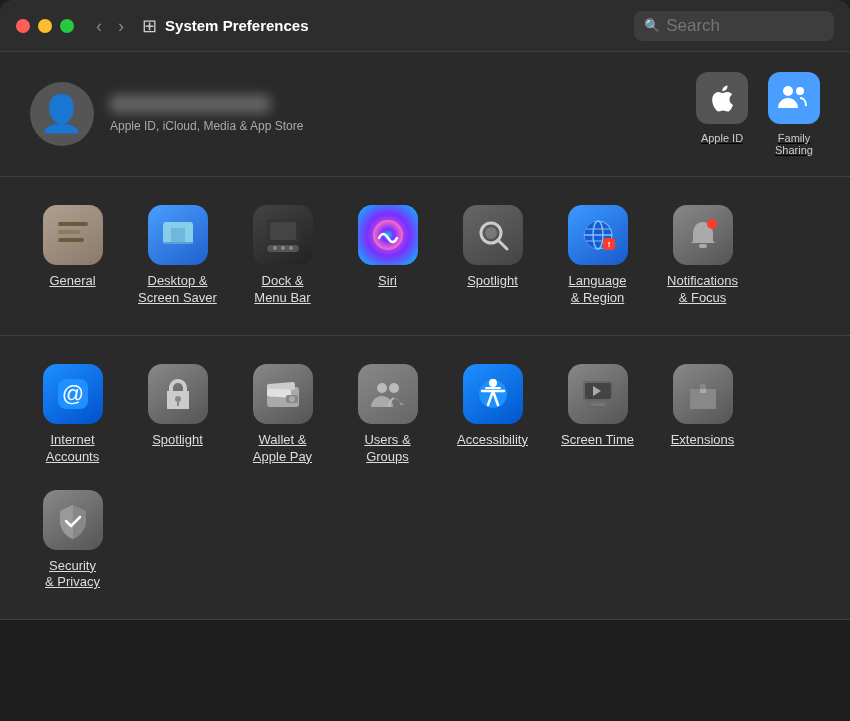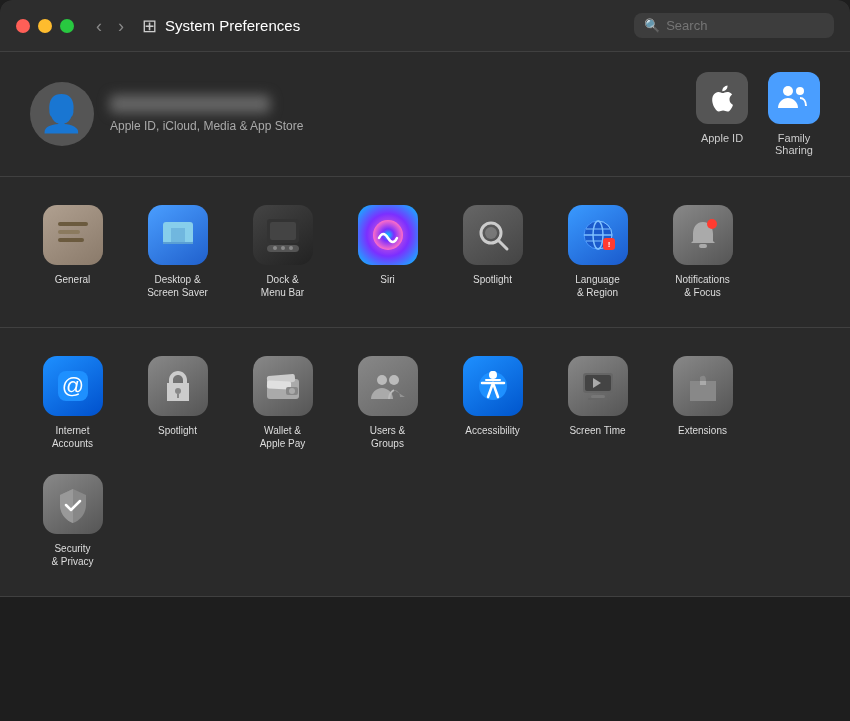--- a/index.html
+++ b/index.html
@@ -54,37 +54,37 @@
       background: none;
       border: none;
       color: #ccc;
       font-size: 18px;
       cursor: pointer;
       margin-right: 8px;
     }
     .app-title {
       color: #ffffff;
       font-size: 15px;
-      font-weight: 400;
+      font-weight: 700;
       flex: 1;
     }
     .search-box {
       display: flex;
       align-items: center;
       background: #3d3d3d;
       border-radius: 8px;
       padding: 5px 10px;
       width: 200px;
     }
     .search-box input {
       background: none;
       border: none;
       outline: none;
       color: #ccc;
-      font-size: 13px;
+      font-size: 17px;
       width: 100%;
     }
     .search-icon-sym {
       color: #888;
       margin-right: 6px;
       font-size: 13px;
     }
 
     
     .profile-section {
@@ -127,20 +127,21 @@
     .profile-actions {
       display: flex;
       gap: 20px;
     }
     .profile-action-item {
       display: flex;
       flex-direction: column;
       align-items: center;
       gap: 8px;
       cursor: pointer;
+      text-decoration: underline;
     }
     .profile-action-icon {
       width: 52px;
       height: 52px;
       border-radius: 12px;
       background: #555;
       display: flex;
       align-items: center;
       justify-content: center;
       font-size: 28px;
@@ -179,23 +180,24 @@
       display: flex;
       align-items: center;
       justify-content: center;
       margin-bottom: 8px;
       font-size: 30px;
       overflow: hidden;
       position: relative;
     }
     .pref-label {
       color: #ddd;
-      font-size: 10px;
+      font-size: 13px;
       text-align: center;
       line-height: 1.3;
+      text-decoration: underline;
     }
 
     
     .icon-general { background: linear-gradient(145deg, #b0a090, #8a7a6a); }
     .icon-desktop { background: linear-gradient(145deg, #4a9eff, #2060cc); }
     .icon-dock { background: linear-gradient(145deg, #444, #222); }
     .icon-mission { background: linear-gradient(145deg, #555, #333); }
     .icon-siri { background: radial-gradient(circle, #ff6ec7, #7b2fff, #00c9ff); }
     .icon-spotlight { background: linear-gradient(145deg, #666, #444); }
     .icon-language { background: linear-gradient(145deg, #3a9aff, #1a5acc); }

